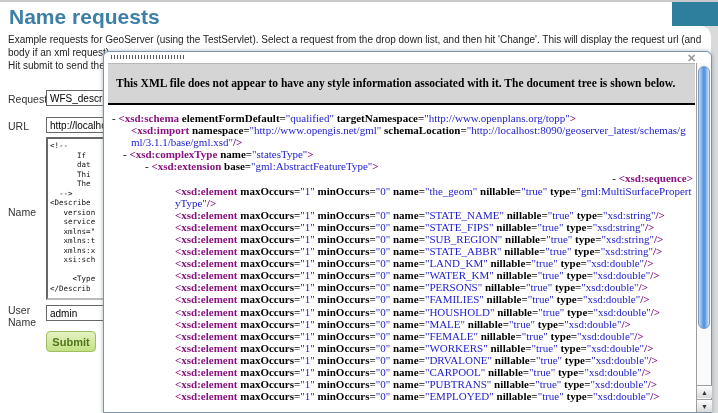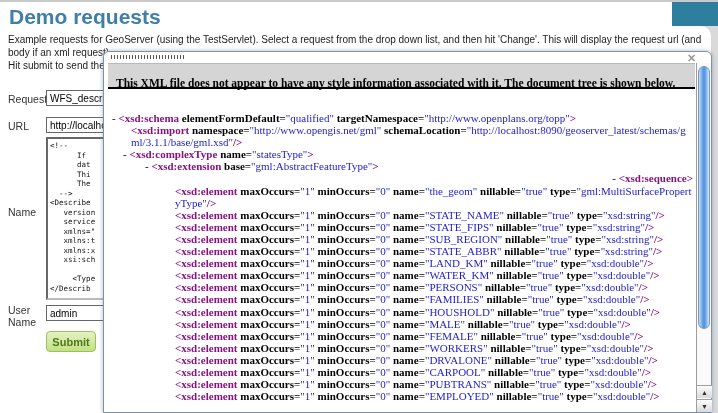--- a/index.html
+++ b/index.html
@@ -32,21 +32,21 @@
   
   .modal { position:absolute; left:103px; top:51px; width:609px; height:362px; background:#fff;
            border:1px solid #7d92a6; border-radius:6px 6px 0 0;
            box-shadow:0 0 4px rgba(90,120,150,.55); }
   .modal-titlebar { position:absolute; left:0; top:0; width:100%; height:11px; background:#fff;
                     border-radius:6px 6px 0 0; }
   .title-dots { position:absolute; left:7px; top:3px; width:74px; height:4px;
                 background:repeating-linear-gradient(90deg,#555 0 1px,transparent 1px 3px); }
   .modal-close { position:absolute; top:0px; right:13px; width:13px; height:12px;
                  color:#9a9a9a; font-size:11px; font-weight:bold; line-height:12px; text-align:center; cursor:pointer; }
-  .msgbar { position:absolute; left:4px; top:11px; right:16px; height:26px; background:#d5d5d5;
+  .msgbar { position:absolute; left:4px; top:11px; right:16px; height:42px; background:#d5d5d5;
             border-top:1px solid #b9b9b9; border-bottom:2px solid #000; }
   .msgbar span { position:absolute; left:8px; top:13px; font-family:"Liberation Serif",serif;
                  font-size:11.5px; font-weight:bold; color:#000; white-space:nowrap; }
 
   
   .xml-wrap { position:absolute; left:4px; top:55px; right:16px; bottom:0; overflow:hidden;
               font-family:"Liberation Serif",serif; font-size:11px; line-height:12.1px; padding:5px 2px 0 4px; }
   .xrow { white-space:normal; word-break:break-all; }
   .xrow.hang { text-indent:-8px; }
   .tag { color:#881280; font-weight:bold; }
@@ -69,21 +69,21 @@
 <body>
 
 <div id="canvas">
 
   <div class="topline"></div>
   <div class="teal-block"></div>
   <div class="corner-gray"></div>
   <div class="corner-white"></div>
   <div class="right-gray"></div>
 
-  <h1 class="page-title">Demo requests</h1>
+  <h1 class="page-title">Name requests</h1>
   <div class="desc">
     <div>Example requests for GeoServer (using the TestServlet). Select a request from the drop down list, and then hit 'Change'. This will display the request url (and body if an xml request).</div>
     <div>Hit submit to send the requ</div>
   </div>
 
   <div class="flabel" style="top:93px;">Request</div>
   <input class="fld" style="top: 90px;" value="WFS_describeFe">
   <div class="flabel" style="top:120px;">URL</div>
   <input class="fld" style="top: 117px;" value="http://localho">
   <div class="flabel" style="top:206px;">Name</div>

